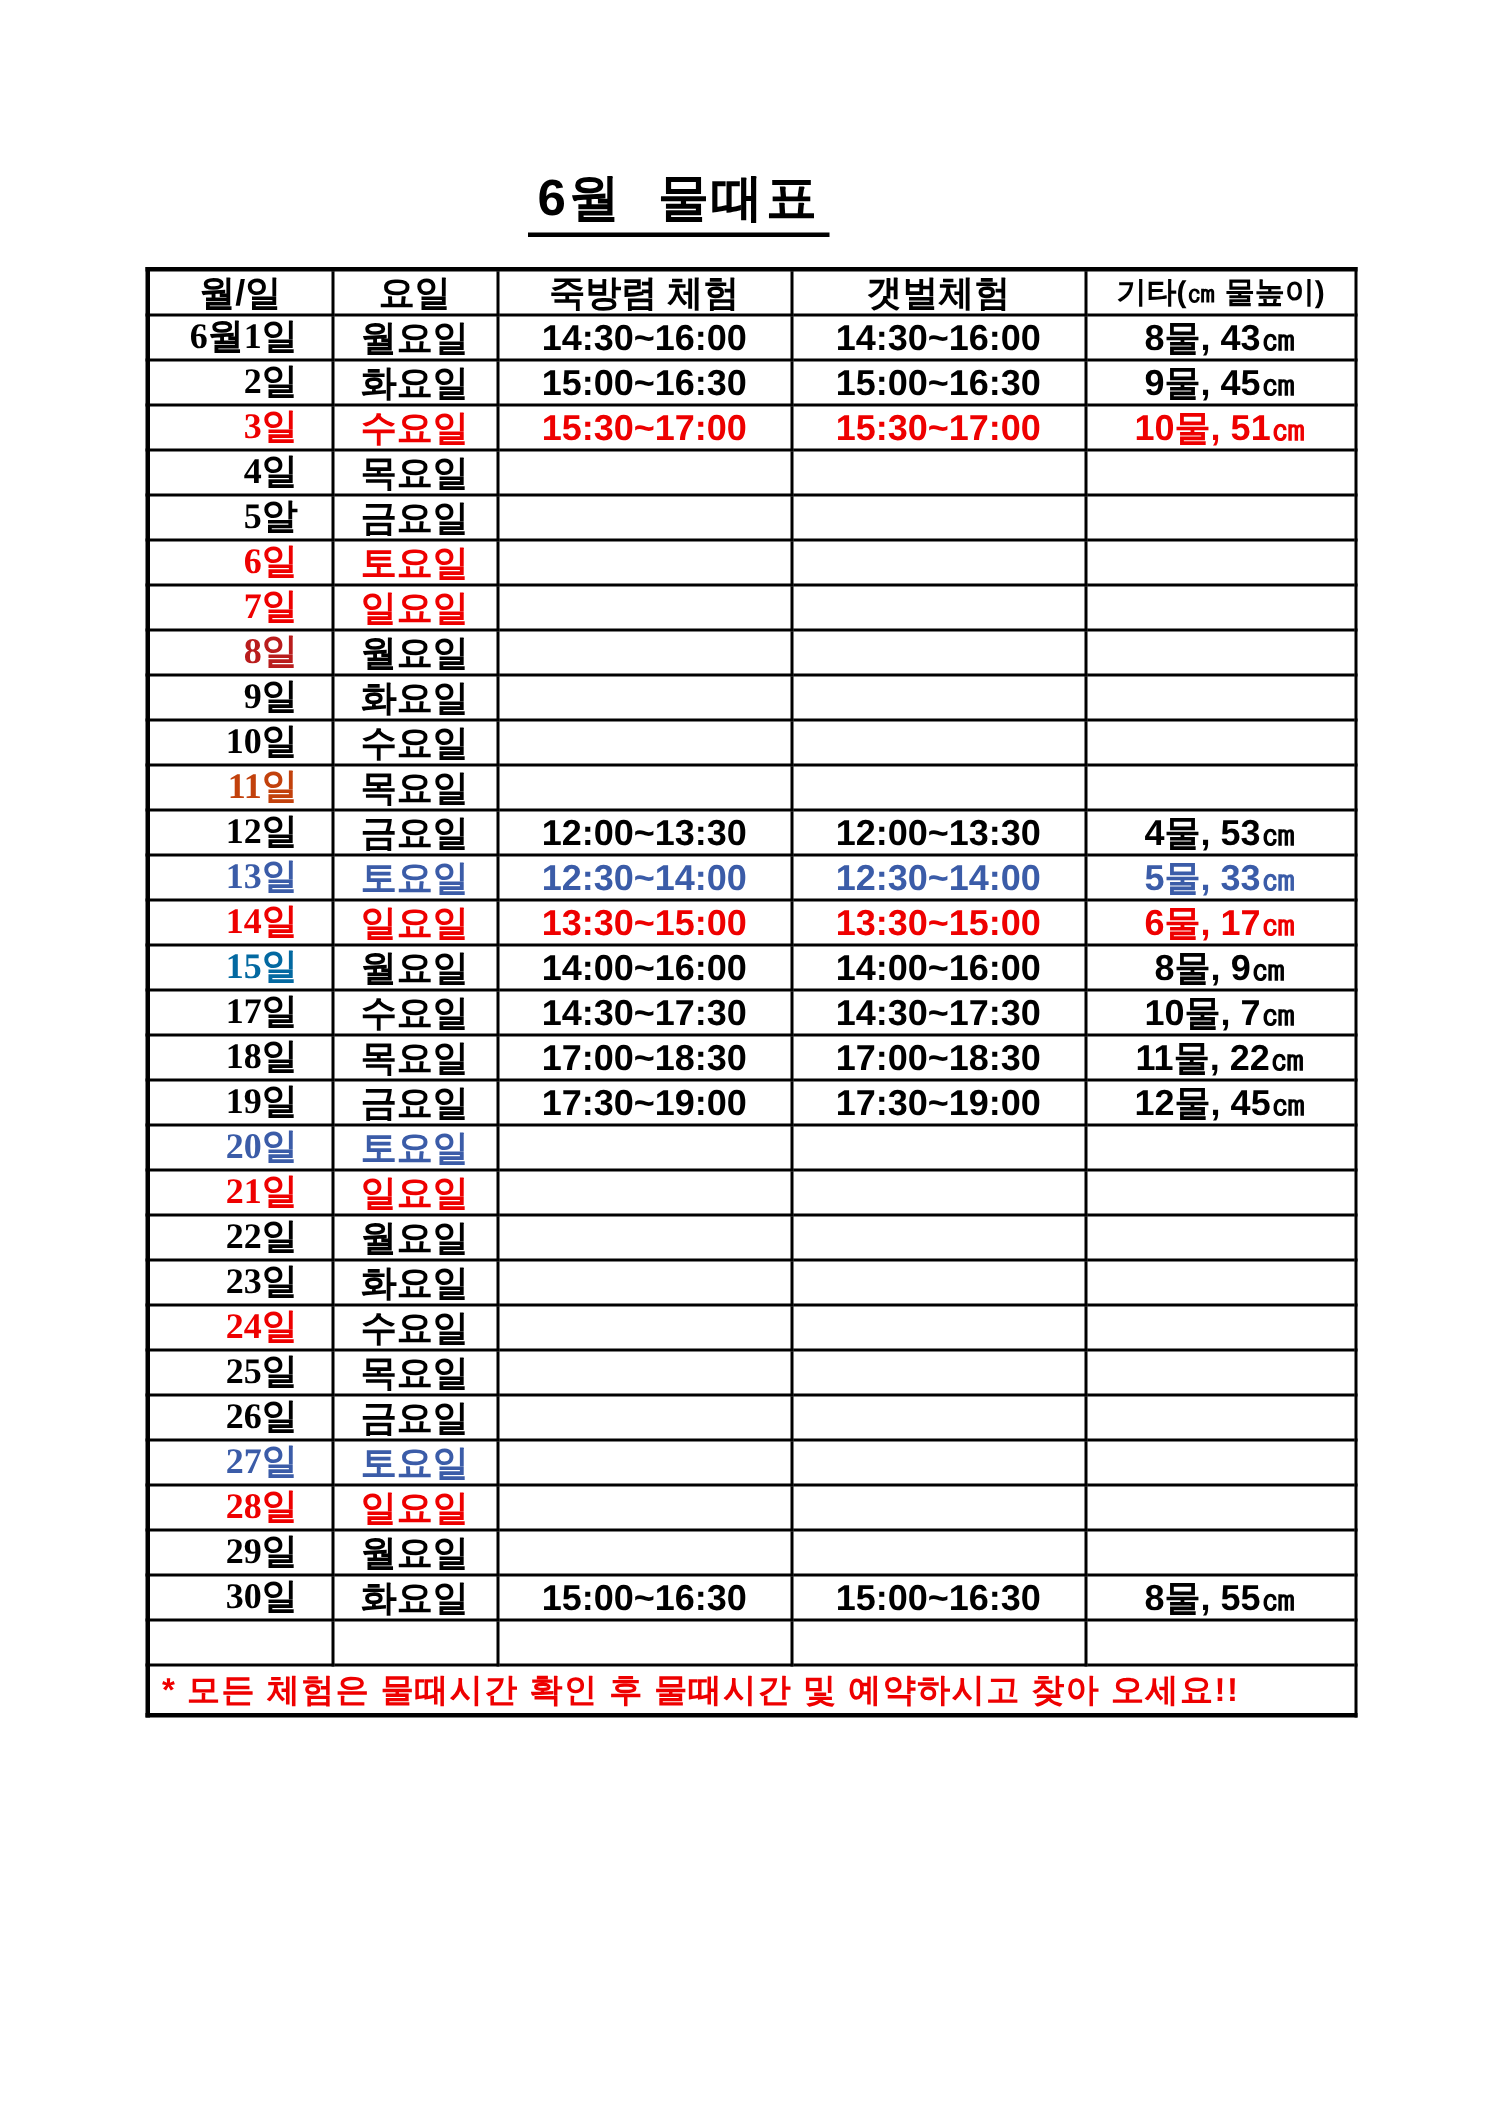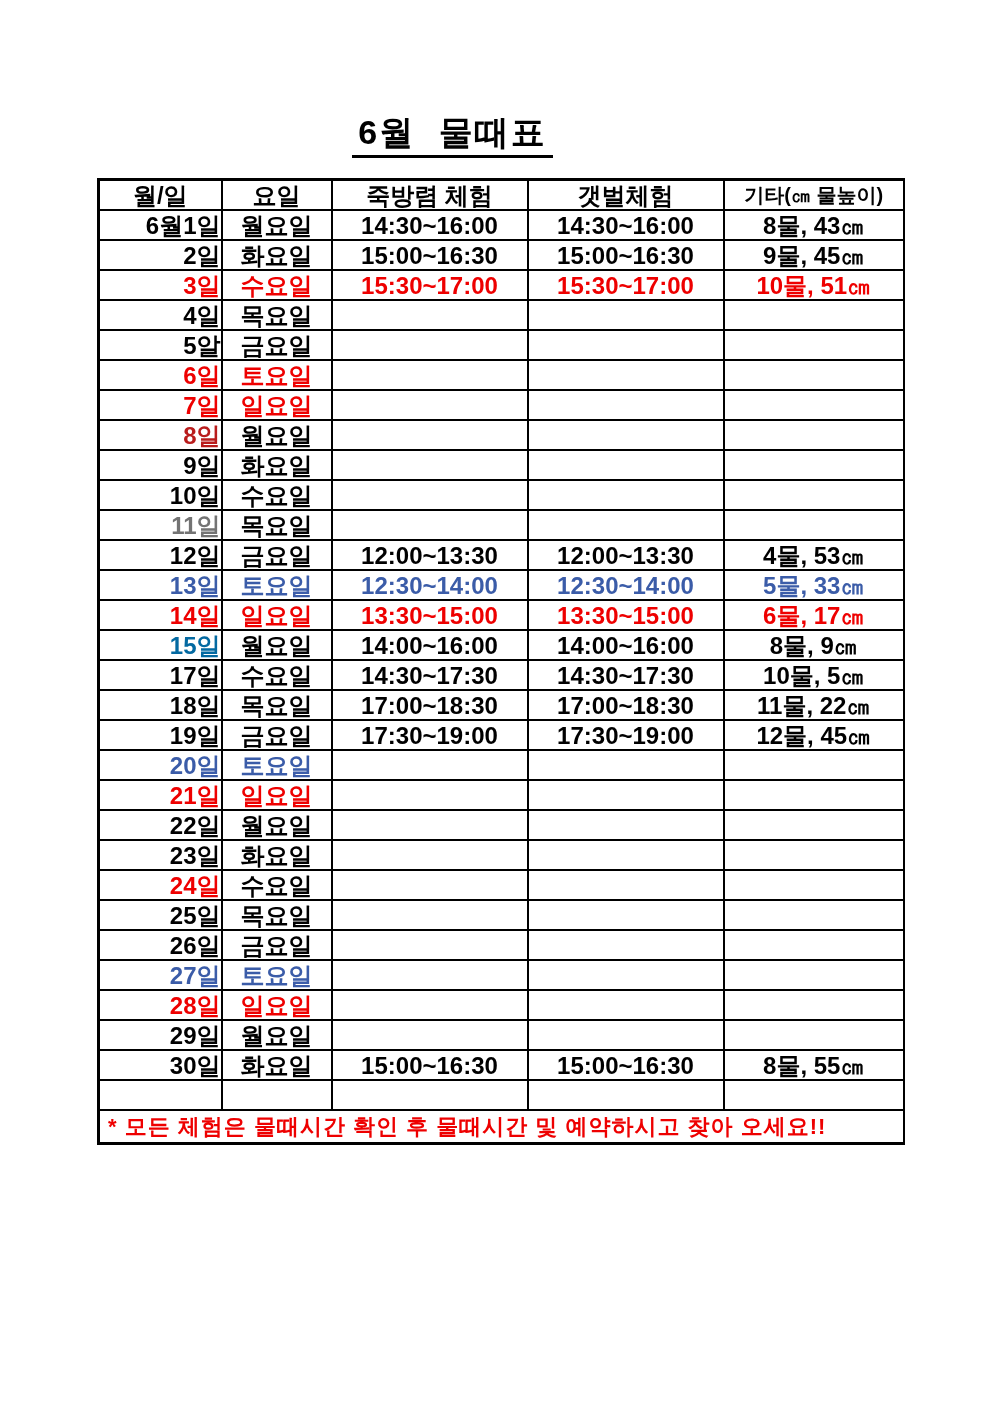--- a/index.html
+++ b/index.html
@@ -48,20 +48,22 @@
     vertical-align: middle;
     line-height: 1.05;
     white-space: nowrap;
     overflow: hidden;
   }
   table.tide th.col-h5 {
     font-size: 20px;
   }
   table.tide td.day-cell {
     text-align: right;
+    padding-right: 22px;
+    font-family: Liberation Serif, serif;
   }
   table.tide td.footnote-cell {
     text-align: left;
     padding-left: 8px;
     height: 31px;
     font-size: 22px;
     letter-spacing: 1px;
   }
 </style>
 </head>
@@ -155,21 +157,21 @@
           <td style="color: rgb(0, 0, 0);"></td>
         </tr>
         <tr>
           <td class="day-cell" style="color: rgb(0, 0, 0);">10일</td>
           <td style="color: rgb(0, 0, 0);">수요일</td>
           <td style="color: rgb(0, 0, 0);"></td>
           <td style="color: rgb(0, 0, 0);"></td>
           <td style="color: rgb(0, 0, 0);"></td>
         </tr>
         <tr>
-          <td class="day-cell" style="color: #737373;">11일</td>
+          <td class="day-cell" style="color: #c2410c;">11일</td>
           <td style="color: rgb(0, 0, 0);">목요일</td>
           <td style="color: rgb(0, 0, 0);"></td>
           <td style="color: rgb(0, 0, 0);"></td>
           <td style="color: rgb(0, 0, 0);"></td>
         </tr>
         <tr>
           <td class="day-cell" style="color: rgb(0, 0, 0);">12일</td>
           <td style="color: rgb(0, 0, 0);">금요일</td>
           <td style="color: rgb(0, 0, 0);">12:00~13:30</td>
           <td style="color: rgb(0, 0, 0);">12:00~13:30</td>
@@ -194,21 +196,21 @@
           <td style="color: rgb(0, 0, 0);">월요일</td>
           <td style="color: rgb(0, 0, 0);">14:00~16:00</td>
           <td style="color: rgb(0, 0, 0);">14:00~16:00</td>
           <td style="color: rgb(0, 0, 0);">8물, 9㎝</td>
         </tr>
         <tr>
           <td class="day-cell" style="color: rgb(0, 0, 0);">17일</td>
           <td style="color: rgb(0, 0, 0);">수요일</td>
           <td style="color: rgb(0, 0, 0);">14:30~17:30</td>
           <td style="color: rgb(0, 0, 0);">14:30~17:30</td>
-          <td style="color: rgb(0, 0, 0);">10물, 5㎝</td>
+          <td style="color: rgb(0, 0, 0);">10물, 7㎝</td>
         </tr>
         <tr>
           <td class="day-cell" style="color: rgb(0, 0, 0);">18일</td>
           <td style="color: rgb(0, 0, 0);">목요일</td>
           <td style="color: rgb(0, 0, 0);">17:00~18:30</td>
           <td style="color: rgb(0, 0, 0);">17:00~18:30</td>
           <td style="color: rgb(0, 0, 0);">11물, 22㎝</td>
         </tr>
         <tr>
           <td class="day-cell" style="color: rgb(0, 0, 0);">19일</td>

